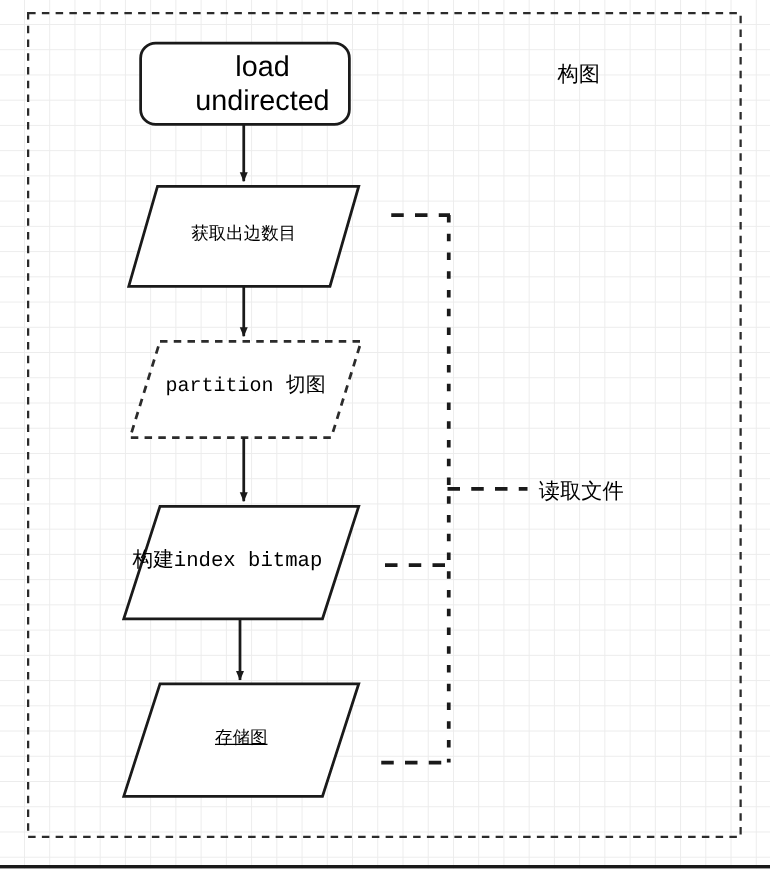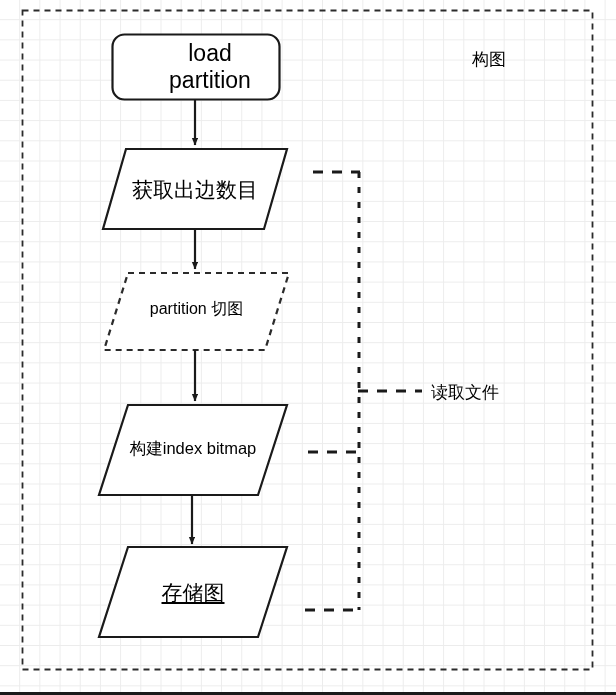--- a/index.html
+++ b/index.html
@@ -33,24 +33,25 @@
     text-align: center;
     line-height: 1.18;
     white-space: pre;
     pointer-events: none;
   }
   .lbl-load {
     font-size: 23px;
     letter-spacing: 0px;
   }
   .lbl-cn {
-    font-size: 21px;
+    font-size: 14px;
   }
   .lbl-mixed {
     font-size: 17px;
+    font-family: Liberation Mono, monospace;
   }
   .side-label {
     position: absolute;
     font-size: 17px;
     color: #000000;
     white-space: nowrap;
   }
   .bottom-bar {
     position: absolute;
     left: 0;
@@ -96,29 +97,29 @@
 
     <line x1="313" y1="172" x2="360" y2="172" stroke="#1a1a1a" stroke-width="3" stroke-dasharray="10 9"></line>
 
     <line x1="308" y1="452" x2="360" y2="452" stroke="#1a1a1a" stroke-width="3" stroke-dasharray="10 9"></line>
 
     <line x1="305" y1="610" x2="360" y2="610" stroke="#1a1a1a" stroke-width="3" stroke-dasharray="10 9"></line>
 
     <line x1="358" y1="391" x2="422" y2="391" stroke="#1a1a1a" stroke-width="3" stroke-dasharray="10 9"></line>
   </svg>
 
-  <div class="node-label lbl-load" style="left:112px; top:40px; width:196px;"><span>load</span><br><span>partition</span></div>
+  <div class="node-label lbl-load" style="left:112px; top:40px; width:196px;"><span>load</span><br><span>undirected</span></div>
 
   <div class="node-label lbl-cn" style="left:103px; top:178px; width:184px;">获取出边数目</div>
 
   <div class="node-label lbl-mixed" style="left:104px; top:300px; width:185px; font-size:16px;">partition 切图</div>
 
-  <div class="node-label lbl-mixed" style="left:99px; top:439px; width:188px; font-size:16.5px;">构建index bitmap</div>
+  <div class="node-label lbl-mixed" style="left:88px; top:439px; width:188px; font-size:16.5px;">构建index bitmap</div>
 
   <div class="node-label lbl-cn" style="left:99px; top:581px; width:188px;text-decoration:underline;">存储图</div>
 
-  <div class="side-label" style="left:472px; top:48px;">构图</div>
+  <div class="side-label" style="left:446px; top:48px;">构图</div>
 
   <div class="side-label" style="left:431px; top:381px;">读取文件</div>
 
   <div class="bottom-bar"></div>
 
 </div>
 
 </body></html>

